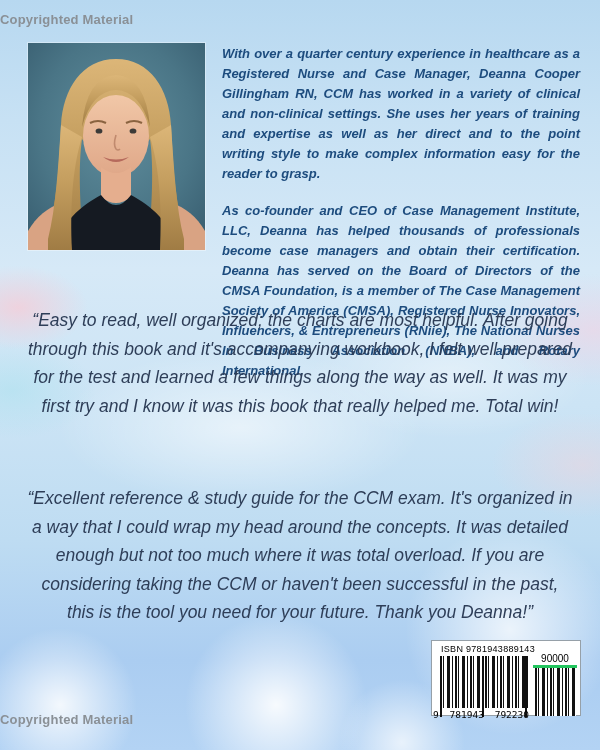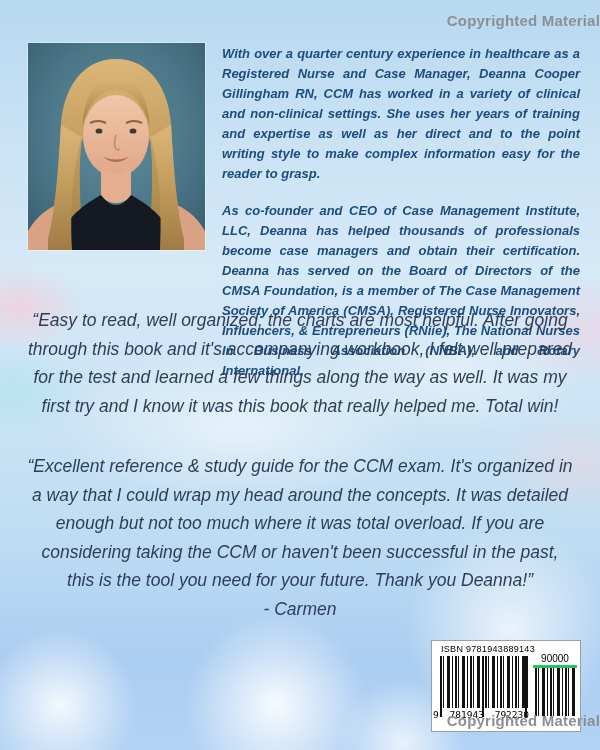--- a/index.html
+++ b/index.html
@@ -14,22 +14,22 @@
       radial-gradient(90px 90px at 67% 99%, rgba(255,255,255,.7), rgba(255,255,255,0) 70%),
       radial-gradient(100px 60px at 3% 41%, rgba(245,205,216,.8), rgba(245,205,216,0) 70%),
       radial-gradient(120px 70px at 2% 52%, rgba(170,225,238,.55), rgba(170,225,238,0) 70%),
       radial-gradient(140px 80px at 99% 44%, rgba(243,210,227,.6), rgba(243,210,227,0) 70%),
       radial-gradient(130px 75px at 97% 62%, rgba(240,212,220,.5), rgba(240,212,220,0) 70%),
       radial-gradient(260px 110px at 40% 57%, rgba(255,255,255,.55), rgba(255,255,255,0) 70%),
       radial-gradient(200px 90px at 75% 50%, rgba(255,255,255,.4), rgba(255,255,255,0) 70%),
       linear-gradient(180deg,#b7d8f0 0%,#c7e1f4 16%,#d6e9f7 36%,#cce4f5 54%,#bedcf2 72%,#abcdf1 88%,#b3d3f4 100%);
   }
   .notice{
-    position:absolute;left:0;right:0;text-align:right;
-    font-size:15px;font-weight:bold;color:#8a9096;letter-spacing:.2px;
+    position:absolute;left:0;right:12px;text-align:left;
+    font-size:13px;font-weight:bold;color:#8a9096;letter-spacing:.2px;
   }
   .notice.top{top:12px;}
   .notice.bottom{top:712px;}
 
   .photo{
     position:absolute;left:28px;top:43px;width:177px;height:207px;
     box-shadow:0 0 0 1px rgba(255,255,255,.35);
   }
   .photo svg{display:block;width:100%;height:100%;}
 
@@ -39,26 +39,26 @@
     font-style:italic;font-weight:bold;text-align:justify;
   }
   .bio p{margin:0 0 17px 0;}
   .bio p:last-child{margin-bottom:16px;}
 
   .testimonial{
     position:absolute;left:26px;width:548px;text-align:center;
     color:#2e3e58;font-style:italic;font-size:17.5px;line-height:28.5px;
   }
   .testimonial.t1{top:306px;}
-  .testimonial.t2{top:452px;}
+  .testimonial.t2{top:484px;}
   .testimonial .quote{margin:0;}
   .testimonial .attribution{margin:0;}
 
   .bc-box{
-    position:absolute;left:431px;top:640px;width:150px;height:92px;
+    position:absolute;left:431px;top:640px;width:150px;height:76px;
     background:#ffffff;border:1px solid #96a0a8;box-sizing:border-box;
   }
   .bc-isbn{
     position:absolute;top:3px;left:9px;font-size:9px;color:#000;
     letter-spacing:.3px;white-space:nowrap;
   }
   .bc-bars{
     background:repeating-linear-gradient(90deg,
       #111 0px,#111 2px,#fff 2px,#fff 3px,
       #111 3px,#111 4px,#fff 4px,#fff 7px,
@@ -127,21 +127,20 @@
     <p>With over a quarter century experience in healthcare as a Registered Nurse and Case Manager, Deanna Cooper Gillingham RN, CCM has worked in a variety of clinical and non-clinical settings. She uses her years of training and expertise as well as her direct and to the point writing style to make complex information easy for the reader to grasp.</p>
     <p>As co-founder and CEO of Case Management Institute, LLC, Deanna has helped thousands of professionals become case managers and obtain their certification. Deanna has served on the Board of Directors of the CMSA Foundation, is a member of The Case Management Society of America (CMSA), Registered Nurse Innovators, Influencers, &amp; Entrepreneurs (RNiie), The National Nurses In Business Association (NNBA), and Rotary International.</p>
   </div>
 
   <div class="testimonial t1">
     <p class="quote">“Easy to read, well organized; the charts are most helpful. After going through this book and it's accompanying workbook, I felt well prepared for the test and learned a few things along the way as well. It was my first try and I know it was this book that really helped me. Total win!</p>
   </div>
 
   <div class="testimonial t2">
     <p class="quote">“Excellent reference &amp; study guide for the CCM exam. It's organized in a way that I could wrap my head around the concepts. It was detailed enough but not too much where it was total overload. If you are considering taking the CCM or haven't been successful in the past, this is the tool you need for your future. Thank you Deanna!”</p>
-    <p class="attribution">- Carmen</p>
   </div>
 
   <div class="bc-box">
     <div class="bc-isbn">ISBN 9781943889143</div>
     <div class="bc-main bc-bars"></div>
     <div class="bc-guard g1"></div>
     <div class="bc-guard g2"></div>
     <div class="bc-guard g3"></div>
     <div class="bc-digits">
       <span>9</span>

